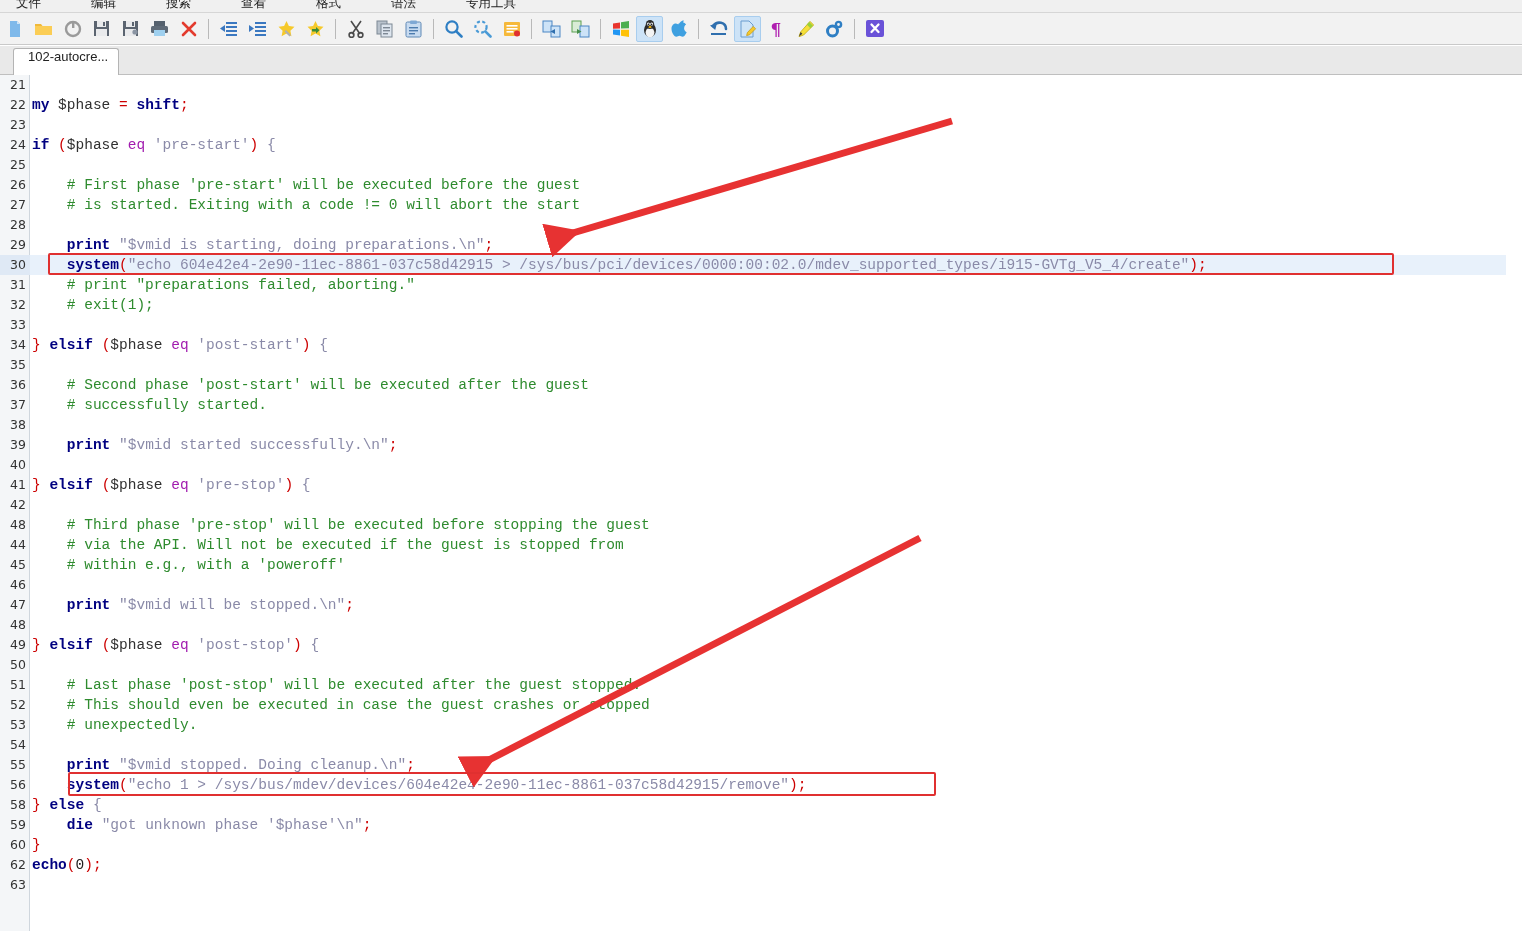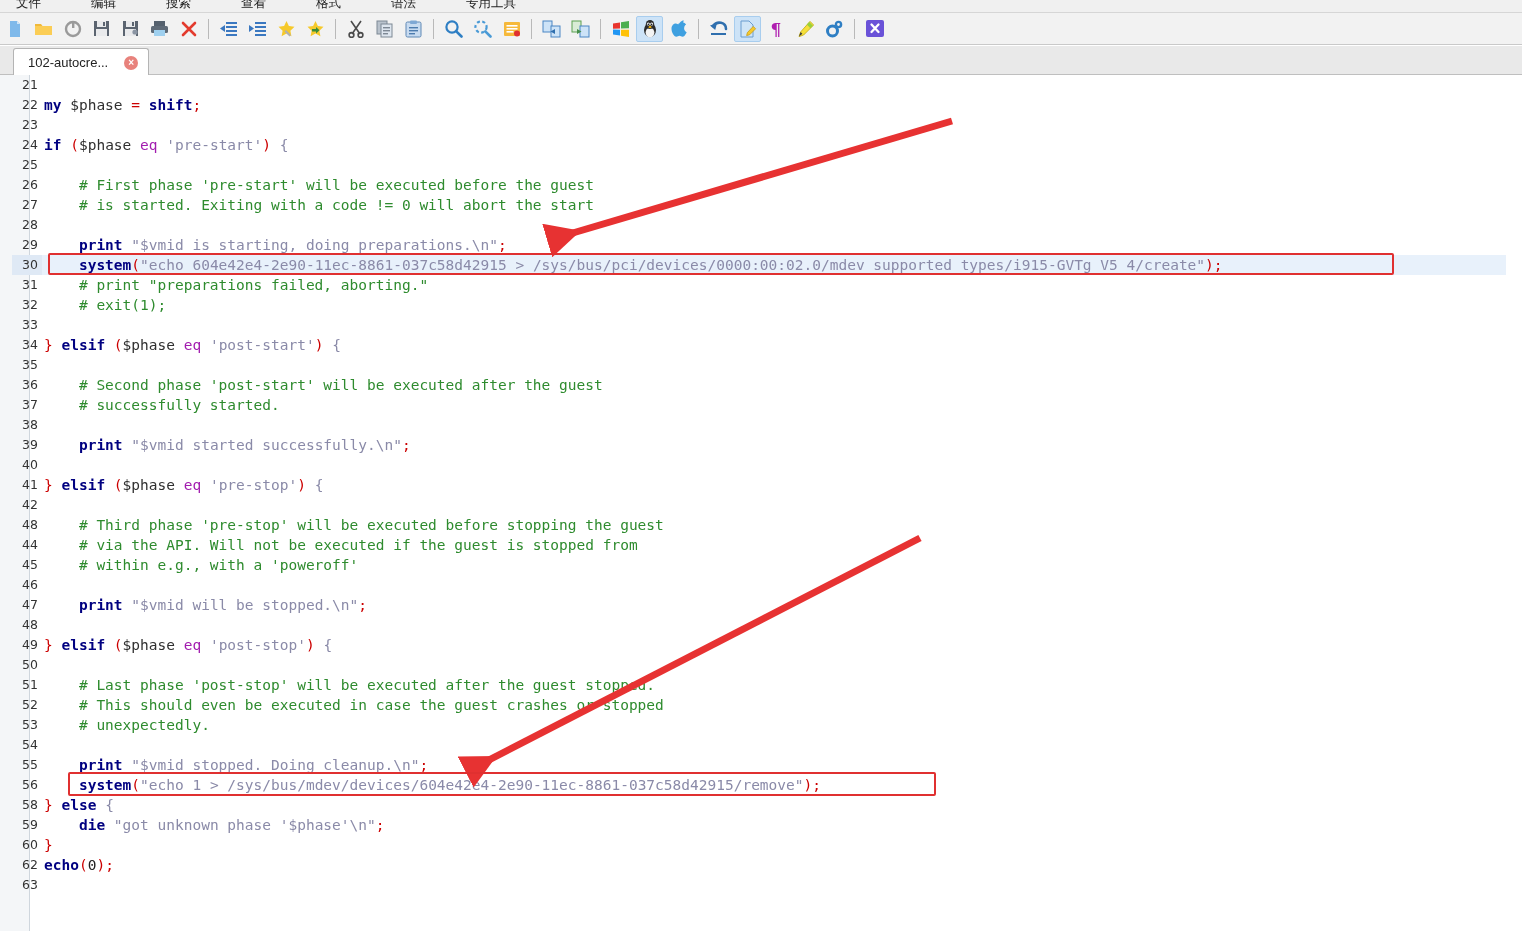--- a/index.html
+++ b/index.html
@@ -49,21 +49,21 @@
     background: #e9e9e9;
     border-bottom: 1px solid #bfbfbf;
   }
   #tab-active {
     position: absolute; left: 13px; top: 2px;
     height: 28px; padding: 0 10px 0 14px;
     background: #ffffff;
     border: 1px solid #b4b4b4; border-bottom: none;
     border-radius: 3px 3px 0 0;
     display: flex; align-items: center; gap: 16px;
-    font-size: 13px; color: #222;
+    font-size: 13px; color: #222; flex-direction: column;
   }
   .tab-close {
     width: 14px; height: 14px; border-radius: 50%;
     background: #e8827c;
     display: flex; align-items: center; justify-content: center;
     color: #fff; font-size: 10px; line-height: 1; font-weight: bold;
     cursor: pointer;
   }
 
   
@@ -71,21 +71,21 @@
     position: absolute; top: 75px; left: 0; width: 1522px; height: 856px;
     background: #ffffff;
     overflow: hidden;
   }
   #gutter {
     position: absolute; left: 0; top: 0; width: 30px; height: 100%;
     background: #f4f6f8;
     border-right: 1px solid #cfd6dd;
   }
   #code-area {
-    position: absolute; left: 0; top: 0; width: 1522px; height: 100%; padding-left: 12px;
+    position: absolute; left: 0; top: 0; width: 1522px; height: 100%;
   }
   .line {
     position: relative;
     height: 20px; line-height: 20px;
     font-family: "DejaVu Sans Mono", monospace;
     font-size: 14.5px;
     white-space: pre;
   }
   .line.cur .lnum-bg { background: #dfe9f5; }
   .line.cur .code { background: #e8f1fb; }
@@ -95,21 +95,21 @@
     font-family: "DejaVu Sans", sans-serif;
     font-size: 12.5px; color: #333;
     z-index: 2;
   }
   .lnum-bg {
     position: absolute; left: 0; top: 0; width: 30px; height: 20px;
     z-index: 1;
   }
   .code {
     position: absolute; left: 30px; top: 0; right: 16px; height: 20px;
-    padding-left: 2px; color: #000;
+    padding-left: 2px; color: #000; font-family: Liberation Mono, monospace;
   }
   
   .kw  { color: #000080; font-weight: bold; }
   .cm  { color: #2e8b2e; }
   .st  { color: #8a8aa8; }
   .op  { color: #cc0000; }
   .var { color: #303030; }
   .num { color: #202020; }
   .plain { color: #a21caf; }
 

